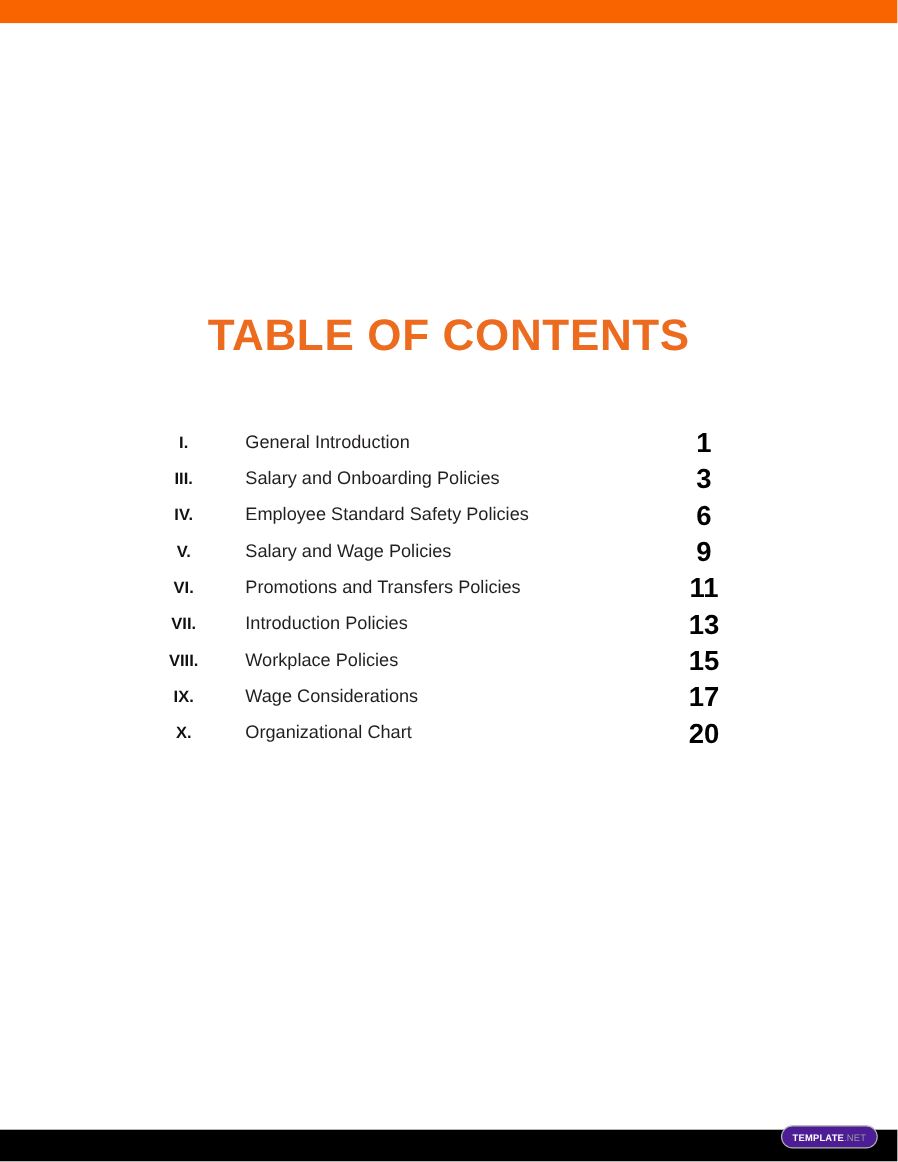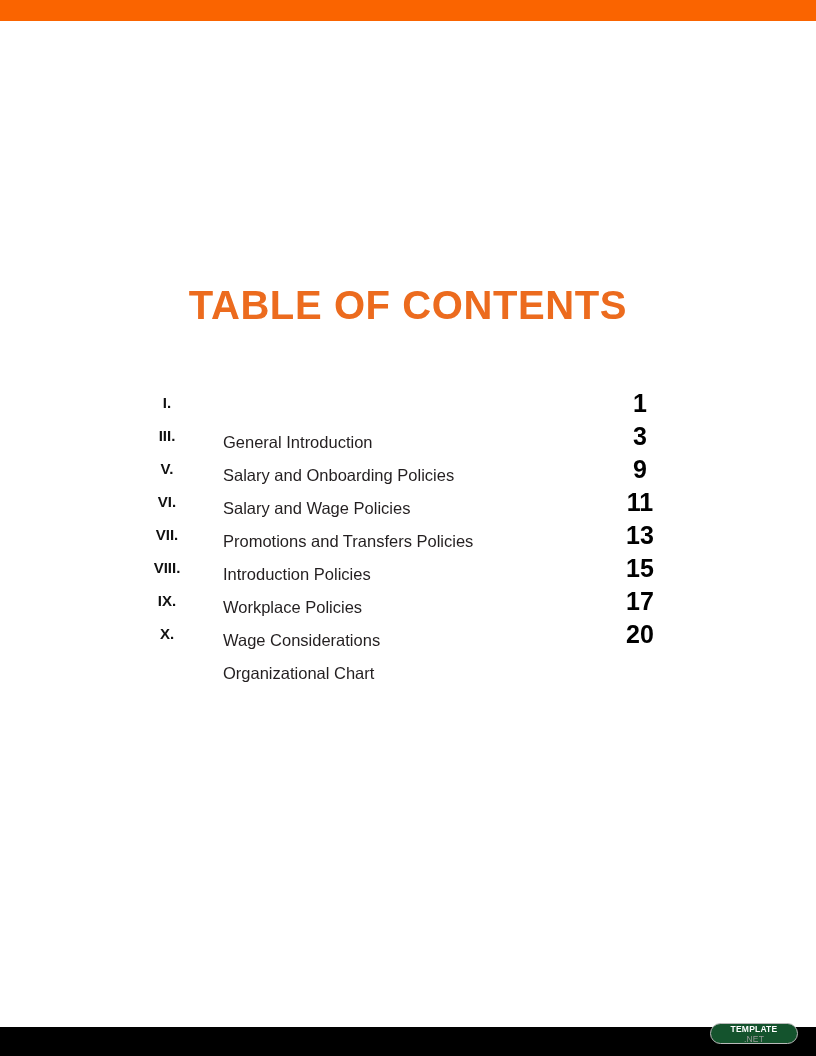--- a/index.html
+++ b/index.html
@@ -85,21 +85,20 @@
 
   .toc-label {
     position: absolute;
     left: 223px;
     top: 4px;
     font-size: 16.5px;
     font-weight: normal;
     color: #231f20;
     line-height: 20px;
     white-space: nowrap;
-    margin-top: 40px;
   }
 
   .toc-page {
     position: absolute;
     left: 600px;
     width: 80px;
     text-align: center;
     top: 0px;
     font-size: 25px;
     font-weight: bold;
@@ -108,28 +107,27 @@
   }
 
   
   .watermark {
     position: absolute;
     left: 710px;
     top: 1023px;
     width: 88px;
     height: 21px;
     border-radius: 11px;
-    background: #14532d;
+    background: #4c1d95;
     border: 1px solid #b9b9b9;
     box-sizing: border-box;
     display: flex;
     align-items: center;
     justify-content: center;
     overflow: hidden;
-    flex-direction: column;
   }
   .watermark .wm-main {
     font-size: 8.5px;
     font-weight: bold;
     color: #ffffff;
     letter-spacing: 0.2px;
   }
   .watermark .wm-tld {
     font-size: 8.5px;
     font-weight: normal;
@@ -151,20 +149,25 @@
         <div class="toc-numeral">I.</div>
         <div class="toc-label">General Introduction</div>
         <div class="toc-page">1</div>
       </div>
       <div class="toc-row">
         <div class="toc-numeral">III.</div>
         <div class="toc-label">Salary and Onboarding Policies</div>
         <div class="toc-page">3</div>
       </div>
       <div class="toc-row">
+        <div class="toc-numeral">IV.</div>
+        <div class="toc-label">Employee Standard Safety Policies</div>
+        <div class="toc-page">6</div>
+      </div>
+      <div class="toc-row">
         <div class="toc-numeral">V.</div>
         <div class="toc-label">Salary and Wage Policies</div>
         <div class="toc-page">9</div>
       </div>
       <div class="toc-row">
         <div class="toc-numeral">VI.</div>
         <div class="toc-label">Promotions and Transfers Policies</div>
         <div class="toc-page">11</div>
       </div>
       <div class="toc-row">

